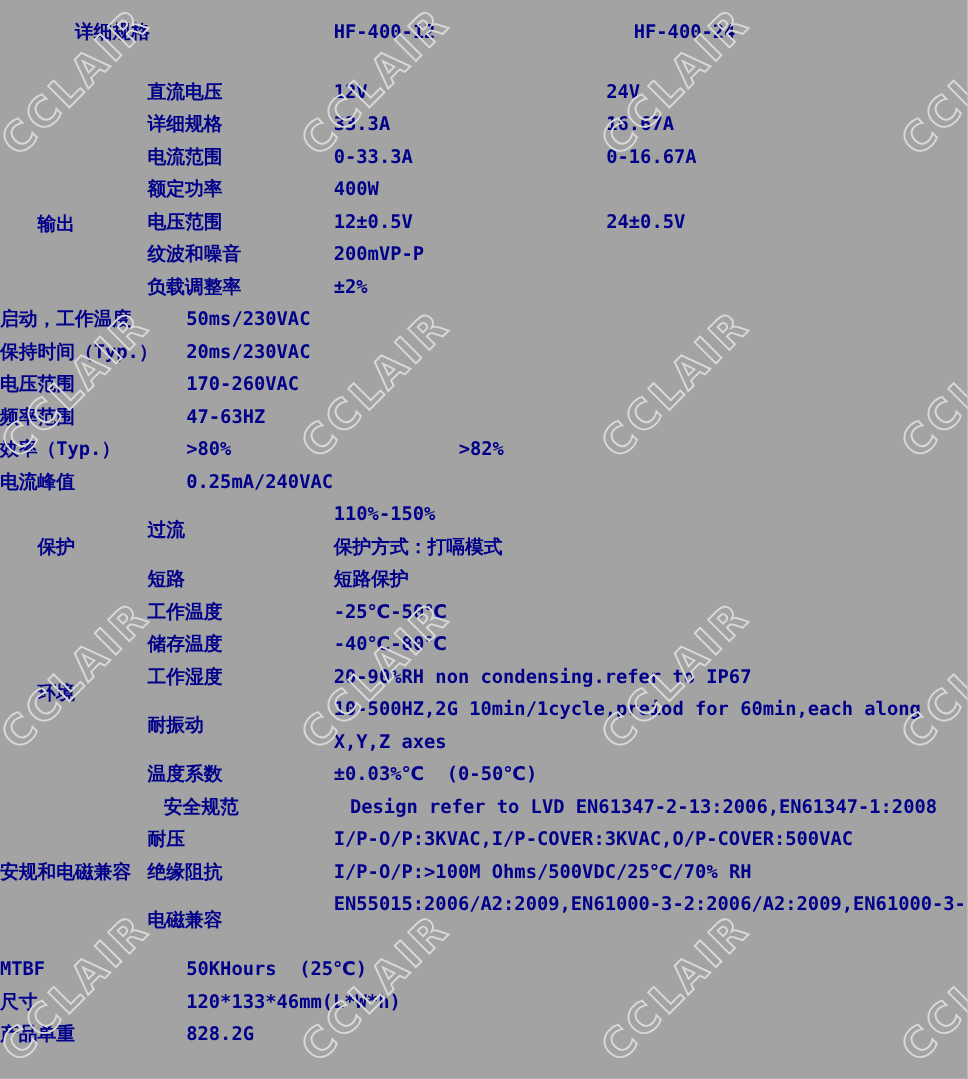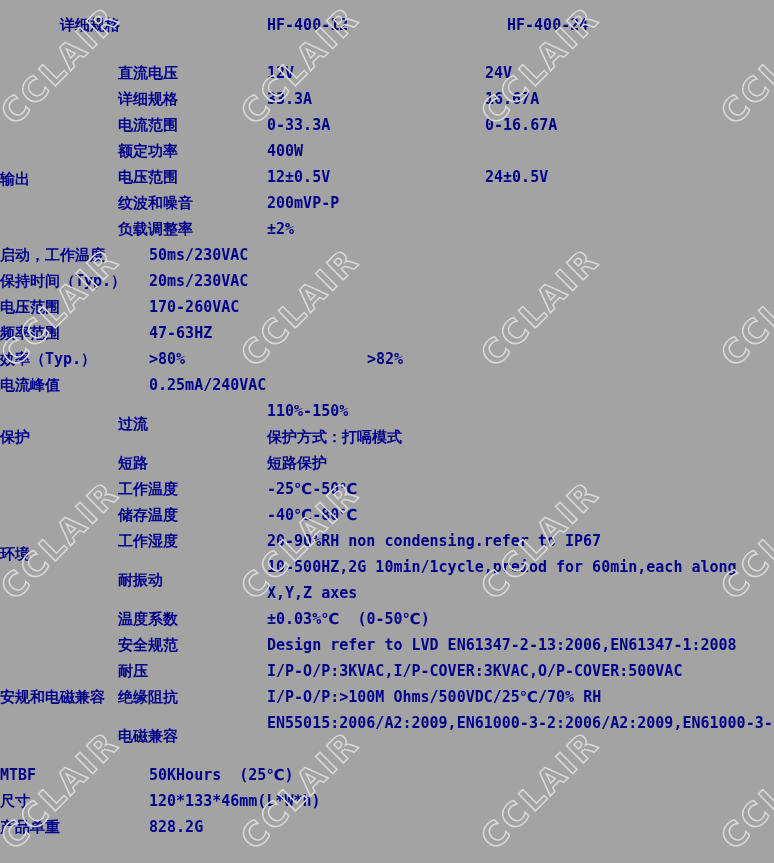--- a/index.html
+++ b/index.html
@@ -19,20 +19,21 @@
   .title  { left: 60px; }
   .model1 { left: 267px; }
   .model2 { left: 507px; }
 
   
   .groups { position: absolute; top: 60px; left: 0; width: 774px; }
   .group { display: flex; }
   .category {
     flex: 0 0 118px; width: 118px; box-sizing: border-box;
     display: flex; align-items: center;
+    padding-left: 30px;
     font-size: 15px; white-space: pre;
   }
   .category.long { padding-left: 0; }
   
   .group:nth-child(1) .category { padding-top: 56px; }
   .group:nth-child(2) .category { padding-top: 58px; }
   .group:nth-child(6) .category { padding-top: 16px; }
 
   .rows { flex: 1 1 auto; position: relative; }
   .row { position: relative; }
@@ -168,21 +169,21 @@
           </div>
           <div class="row" style="height: 26px;">
             <span class="label">温度系数</span>
             <span class="v1">±0.03%℃  (0-50℃)</span>
           </div>
         </div>
       </div>
       <div class="group">
         <div class="category long">安规和电磁兼容</div>
         <div class="rows">
-          <div class="row" style="height: 26px;">
+          <div class="row" style="height: 26px; margin-left: 13px;">
             <span class="label">安全规范</span>
             <span class="v1">Design refer to LVD EN61347-2-13:2006,EN61347-1:2008</span>
           </div>
           <div class="row" style="height: 26px;">
             <span class="label">耐压</span>
             <span class="v1">I/P-O/P:3KVAC,I/P-COVER:3KVAC,O/P-COVER:500VAC</span>
           </div>
           <div class="row" style="height: 26px;">
             <span class="label">绝缘阻抗</span>
             <span class="v1">I/P-O/P:&gt;100M Ohms/500VDC/25℃/70% RH</span>

